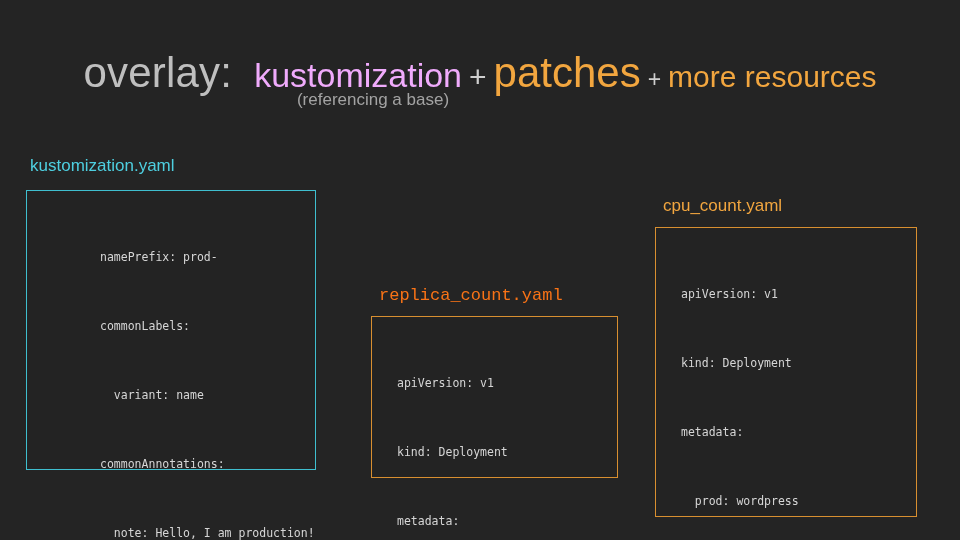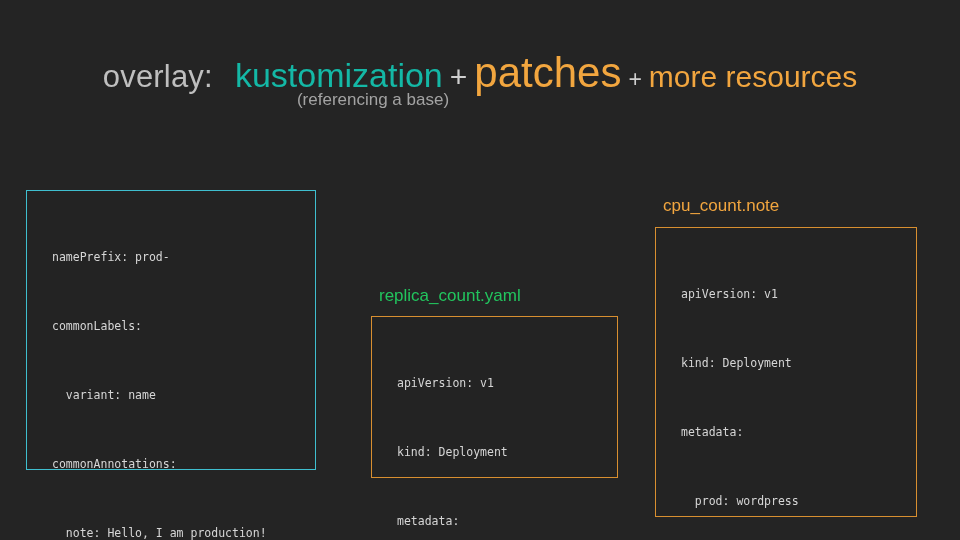--- a/index.html
+++ b/index.html
@@ -24,28 +24,28 @@
   .title-row {
     position: absolute;
     left: 0;
     top: 52px;
     width: 960px;
     text-align: center;
     white-space: nowrap;
     line-height: 1;
   }
   .t-overlay {
-    font-size: 31px;
+    font-size: 42px;
     color: #bfbfbf;
     letter-spacing: 0.2px;
   }
   .t-gap { display: inline-block; width: 22px; }
   .t-kustomization {
     font-size: 34px;
-    color: #14b8a6;
+    color: #f0abfc;
   }
   .t-plus1 {
     font-size: 30px;
     color: #cfcfcf;
     padding: 0 7px;
   }
   .t-patches {
     font-size: 42px;
     color: #f2a63f;
   }
@@ -92,24 +92,25 @@
     padding-top: 9px;
     padding-left: 25px;
   }
   .code-line { height: 23px; }
 
   
   #label-kustomization { left: 30px; top: 156px; color: #4ecfe0; }
   #box-kustomization {
     left: 26px; top: 190px; width: 290px; height: 280px;
     border-color: #3fbfcf;
+    padding-left: 48px;
   }
 
   
-  #label-replica { left: 379px; top: 286px; color: #22c55e; }
+  #label-replica { left: 379px; top: 286px; color: #f97316; font-family: Liberation Mono, monospace; }
   #box-replica {
     left: 371px; top: 316px; width: 247px; height: 162px;
     border-color: #d88f30;
   }
 
   
   #label-cpu { left: 663px; top: 196px; color: #f2a63f; }
   #box-cpu {
     left: 655px; top: 227px; width: 262px; height: 290px;
     border-color: #d88f30;
@@ -121,20 +122,21 @@
 <div class="slide">
 
   <div class="title-row">
     <span class="t-overlay">overlay:</span><span class="t-gap"></span><span class="t-kustomization">kustomization</span><span class="t-plus1">+</span><span class="t-patches">patches</span><span class="t-plus2">+</span><span class="t-more">more resources</span>
   </div>
 
   <div class="subtitle">
     <span>(referencing a base)</span>
   </div>
 
+  <div class="card-label" id="label-kustomization">kustomization.yaml</div>
 
   <div class="code-box" id="box-kustomization">
     <div class="code-body">
       <div class="code-line"><span>namePrefix: prod-</span></div>
       <div class="code-line"><span>commonLabels:</span></div>
       <div class="code-line"><span>  variant: name</span></div>
       <div class="code-line"><span>commonAnnotations:</span></div>
       <div class="code-line"><span>  note: Hello, I am production!</span></div>
       
       
@@ -150,21 +152,21 @@
     <div class="code-body">
       <div class="code-line"><span>apiVersion: v1</span></div>
       <div class="code-line"><span>kind: Deployment</span></div>
       <div class="code-line"><span>metadata:</span></div>
       
       
       
     </div>
   </div>
 
-  <div class="card-label" id="label-cpu">cpu_count.note</div>
+  <div class="card-label" id="label-cpu">cpu_count.yaml</div>
 
   <div class="code-box" id="box-cpu">
     <div class="code-body">
       <div class="code-line"><span>apiVersion: v1</span></div>
       <div class="code-line"><span>kind: Deployment</span></div>
       <div class="code-line"><span>metadata:</span></div>
       <div class="code-line"><span>  prod: wordpress</span></div>
       
       
       

